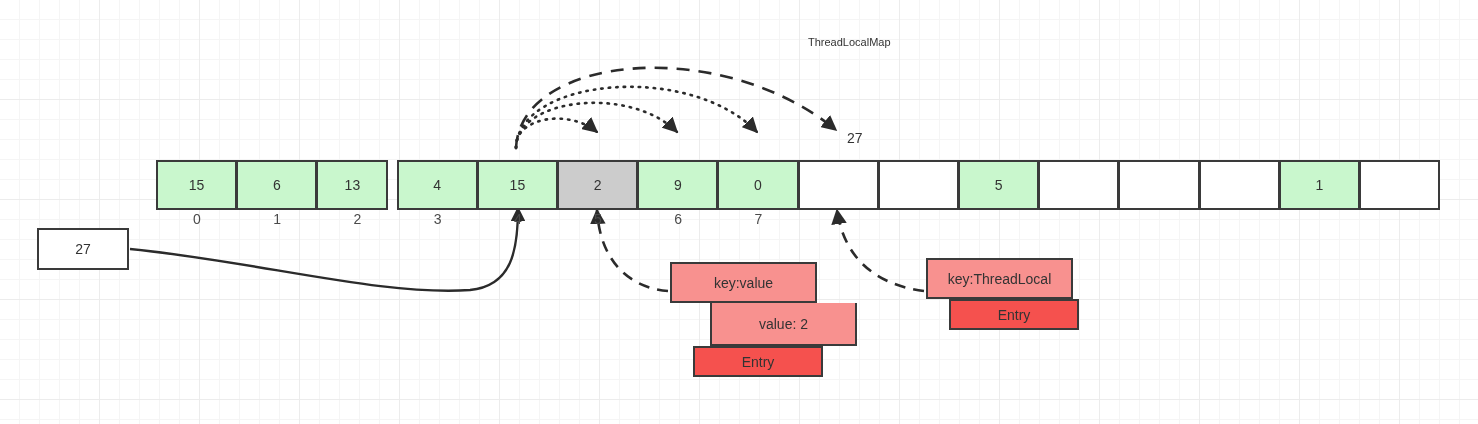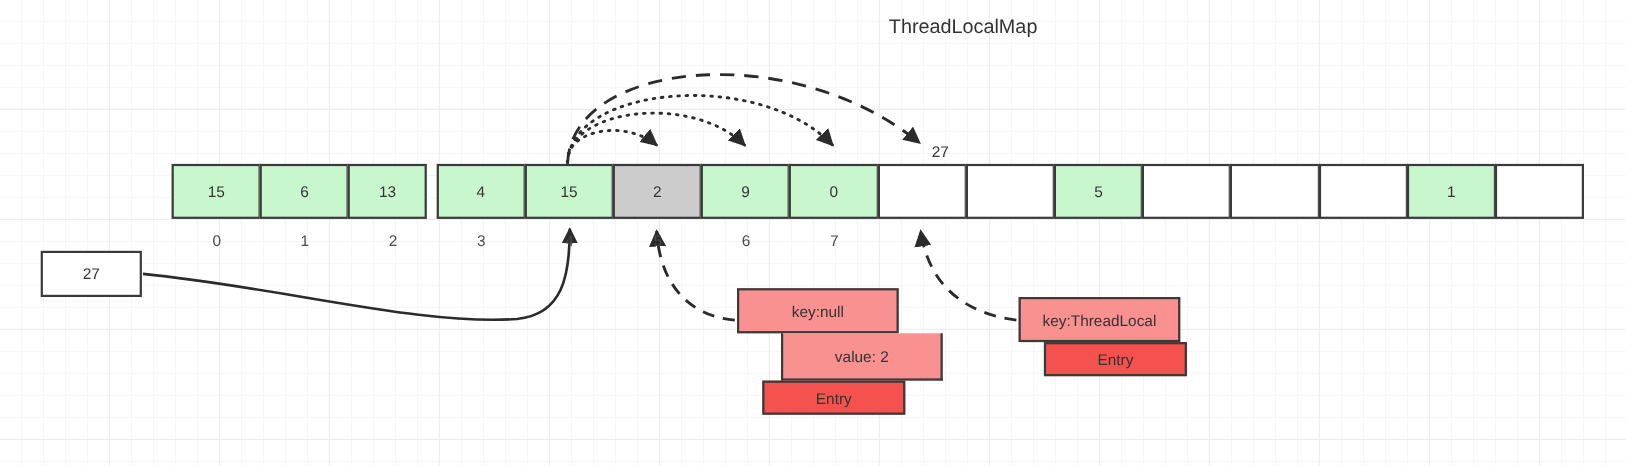--- a/index.html
+++ b/index.html
@@ -28,29 +28,29 @@
     position: absolute;
     left: 0;
     top: 0;
     width: 1478px;
     height: 424px;
     pointer-events: none;
   }
   .title {
     position: absolute;
     left: 808px;
-    top: 14px;
-    font-size: 18px;
+    top: 36px;
+    font-size: 11px;
     color: #333333;
     white-space: nowrap;
     text-align: right;
   }
   .arr-cell {
     position: absolute;
-    top: 149px;
+    top: 160px;
     height: 50px;
     box-sizing: border-box;
     border: 2px solid #3a3a3a;
     margin-left: -1px;
     display: flex;
     align-items: center;
     justify-content: center;
     font-size: 14px;
     color: #333333;
     background: #ffffff;
@@ -171,23 +171,23 @@
       <div class="idx-label" style="left: 237.2px;">1</div>
       <div class="idx-label" style="left: 317.4px;">2</div>
       <div class="idx-label" style="left: 397.6px;">3</div>
       <div class="idx-label" style="left: 477.8px;">4</div>
       <div class="idx-label" style="left: 558px;">5</div>
       <div class="idx-label" style="left: 638.2px;">6</div>
       <div class="idx-label" style="left: 718.4px;">7</div>
     </div>
 
   <div class="entry-group" style="left:670px; top:262px;">
-    <div class="entry-row">key:null</div>
+    <div class="entry-row">key:value</div>
     <div class="entry-row second">value: 2</div>
     <div class="entry-foot">Entry</div>
   </div>
 
-  <div class="entry-group" style="left:926px; top:270px;">
+  <div class="entry-group" style="left:926px; top:258px;">
     <div class="entry-row">key:ThreadLocal</div>
     <div class="entry-foot">Entry</div>
   </div>
 
 </div>
 
 </body></html>

